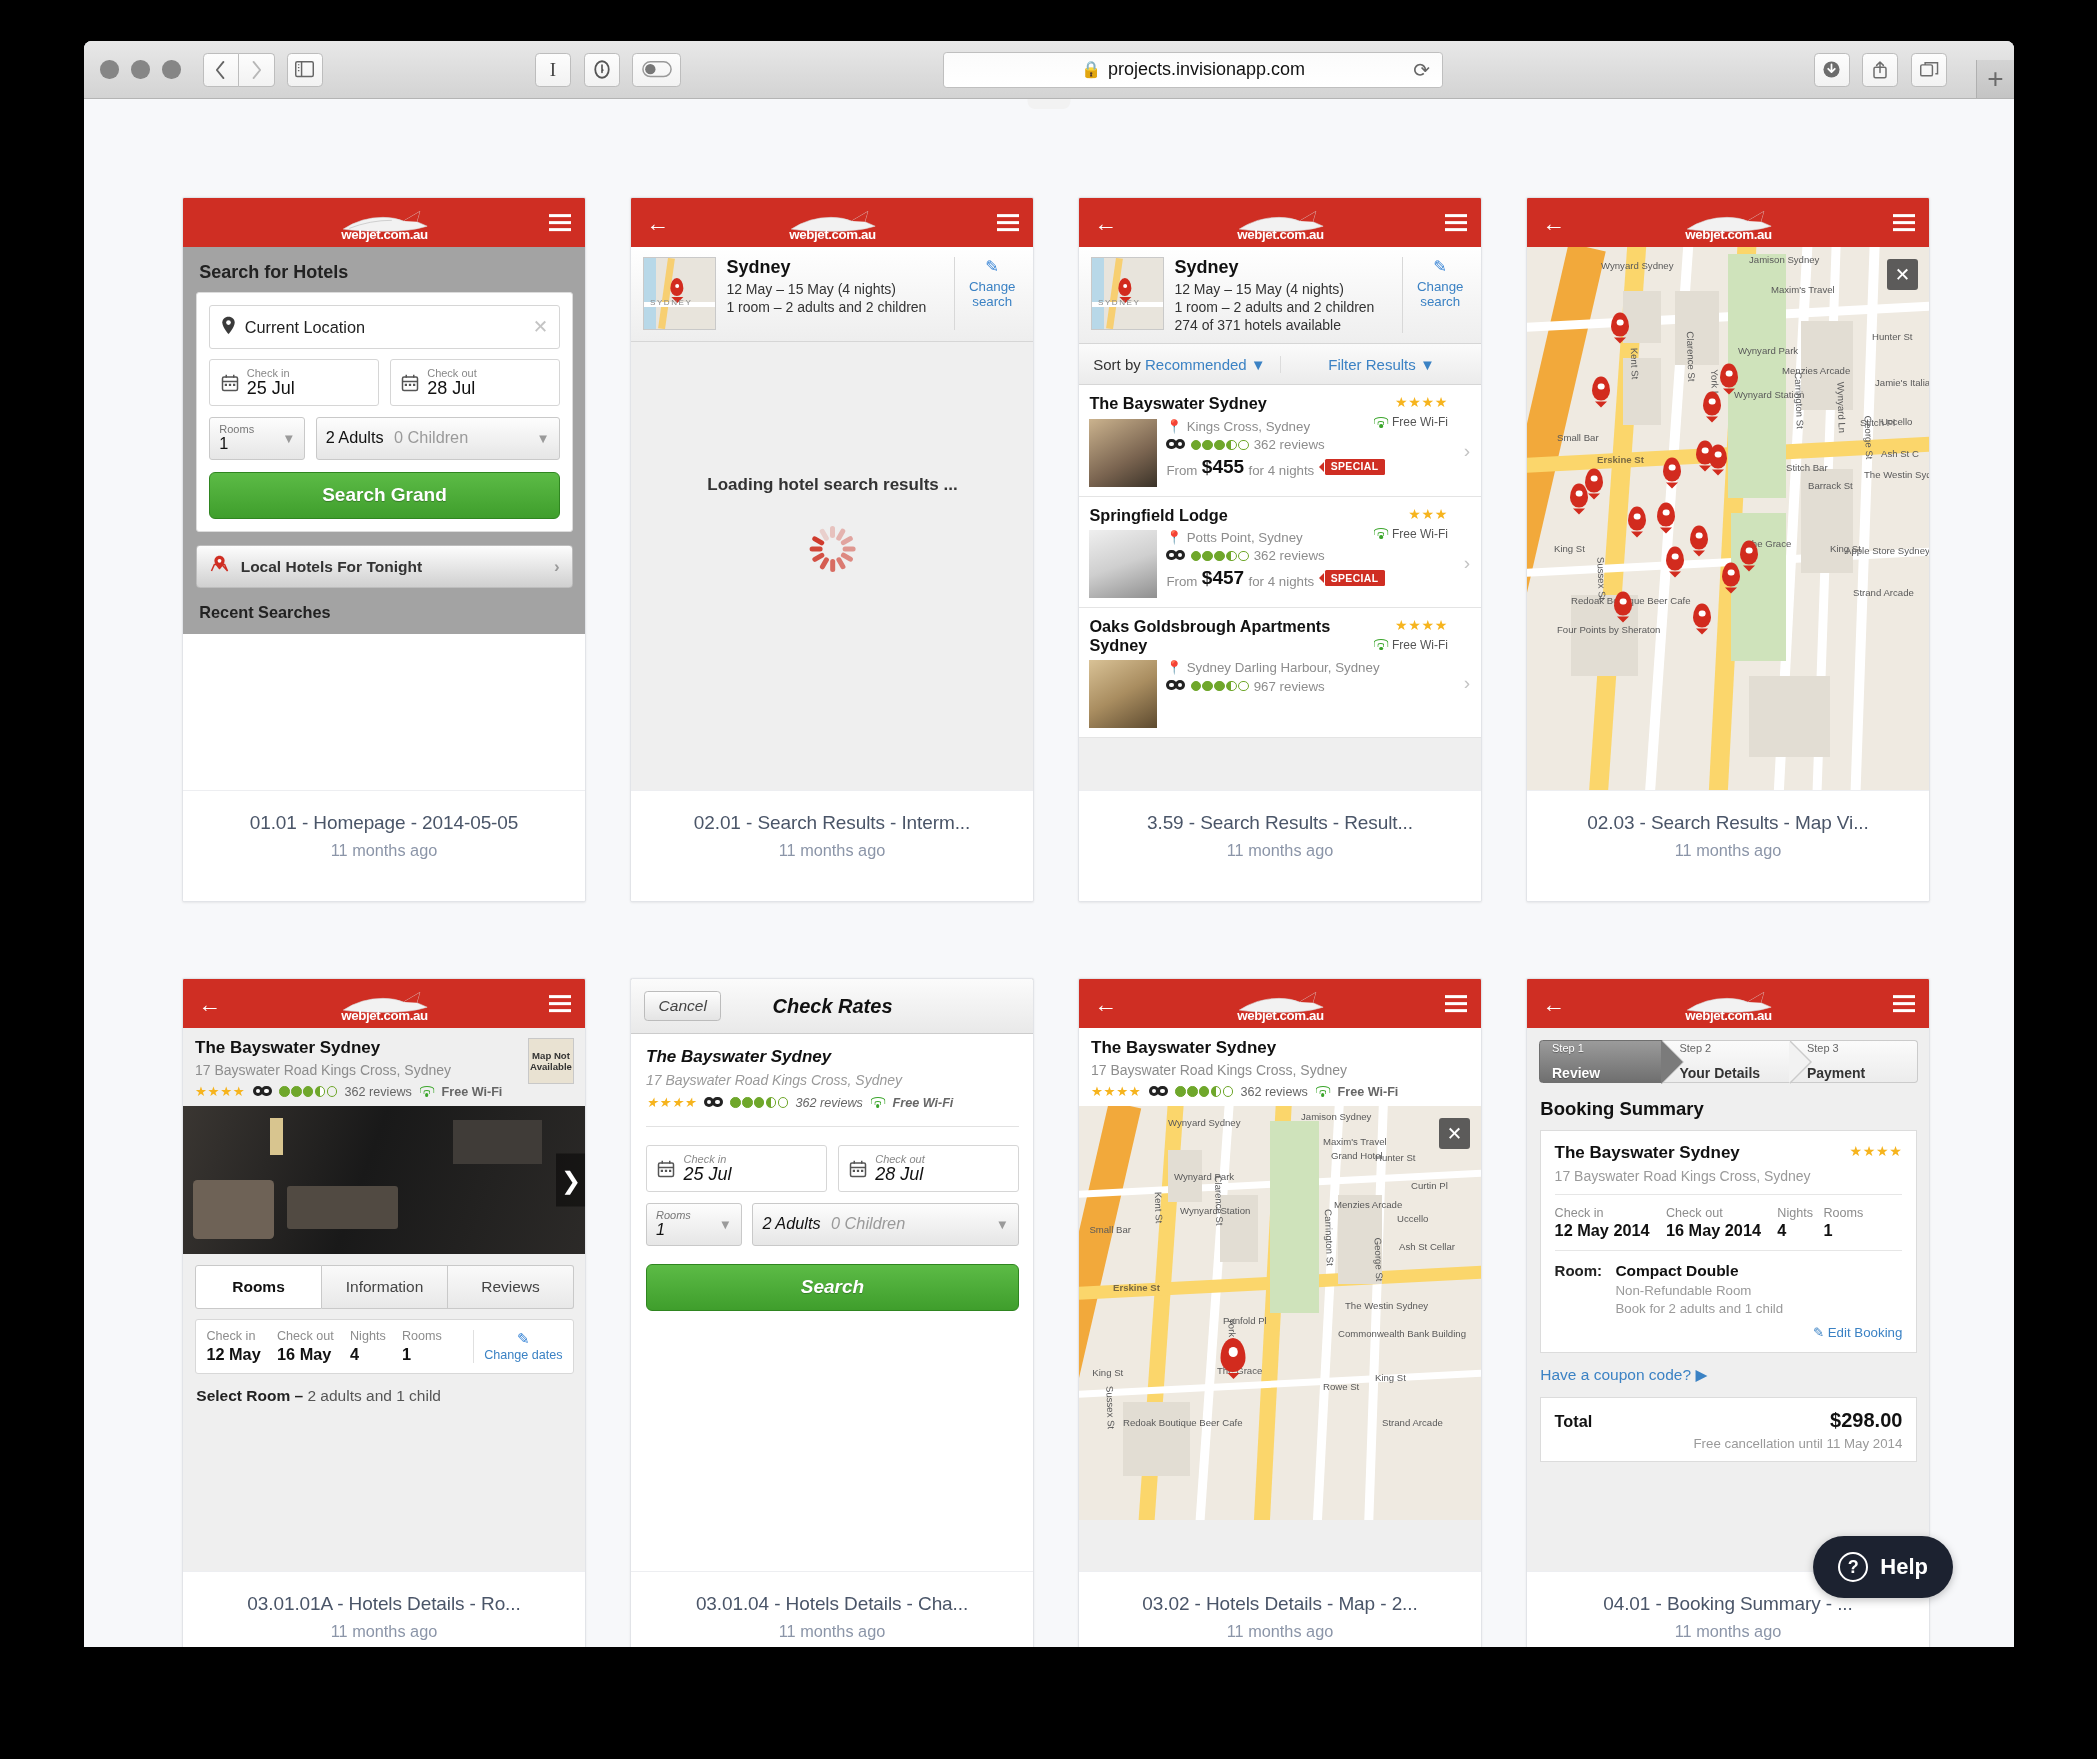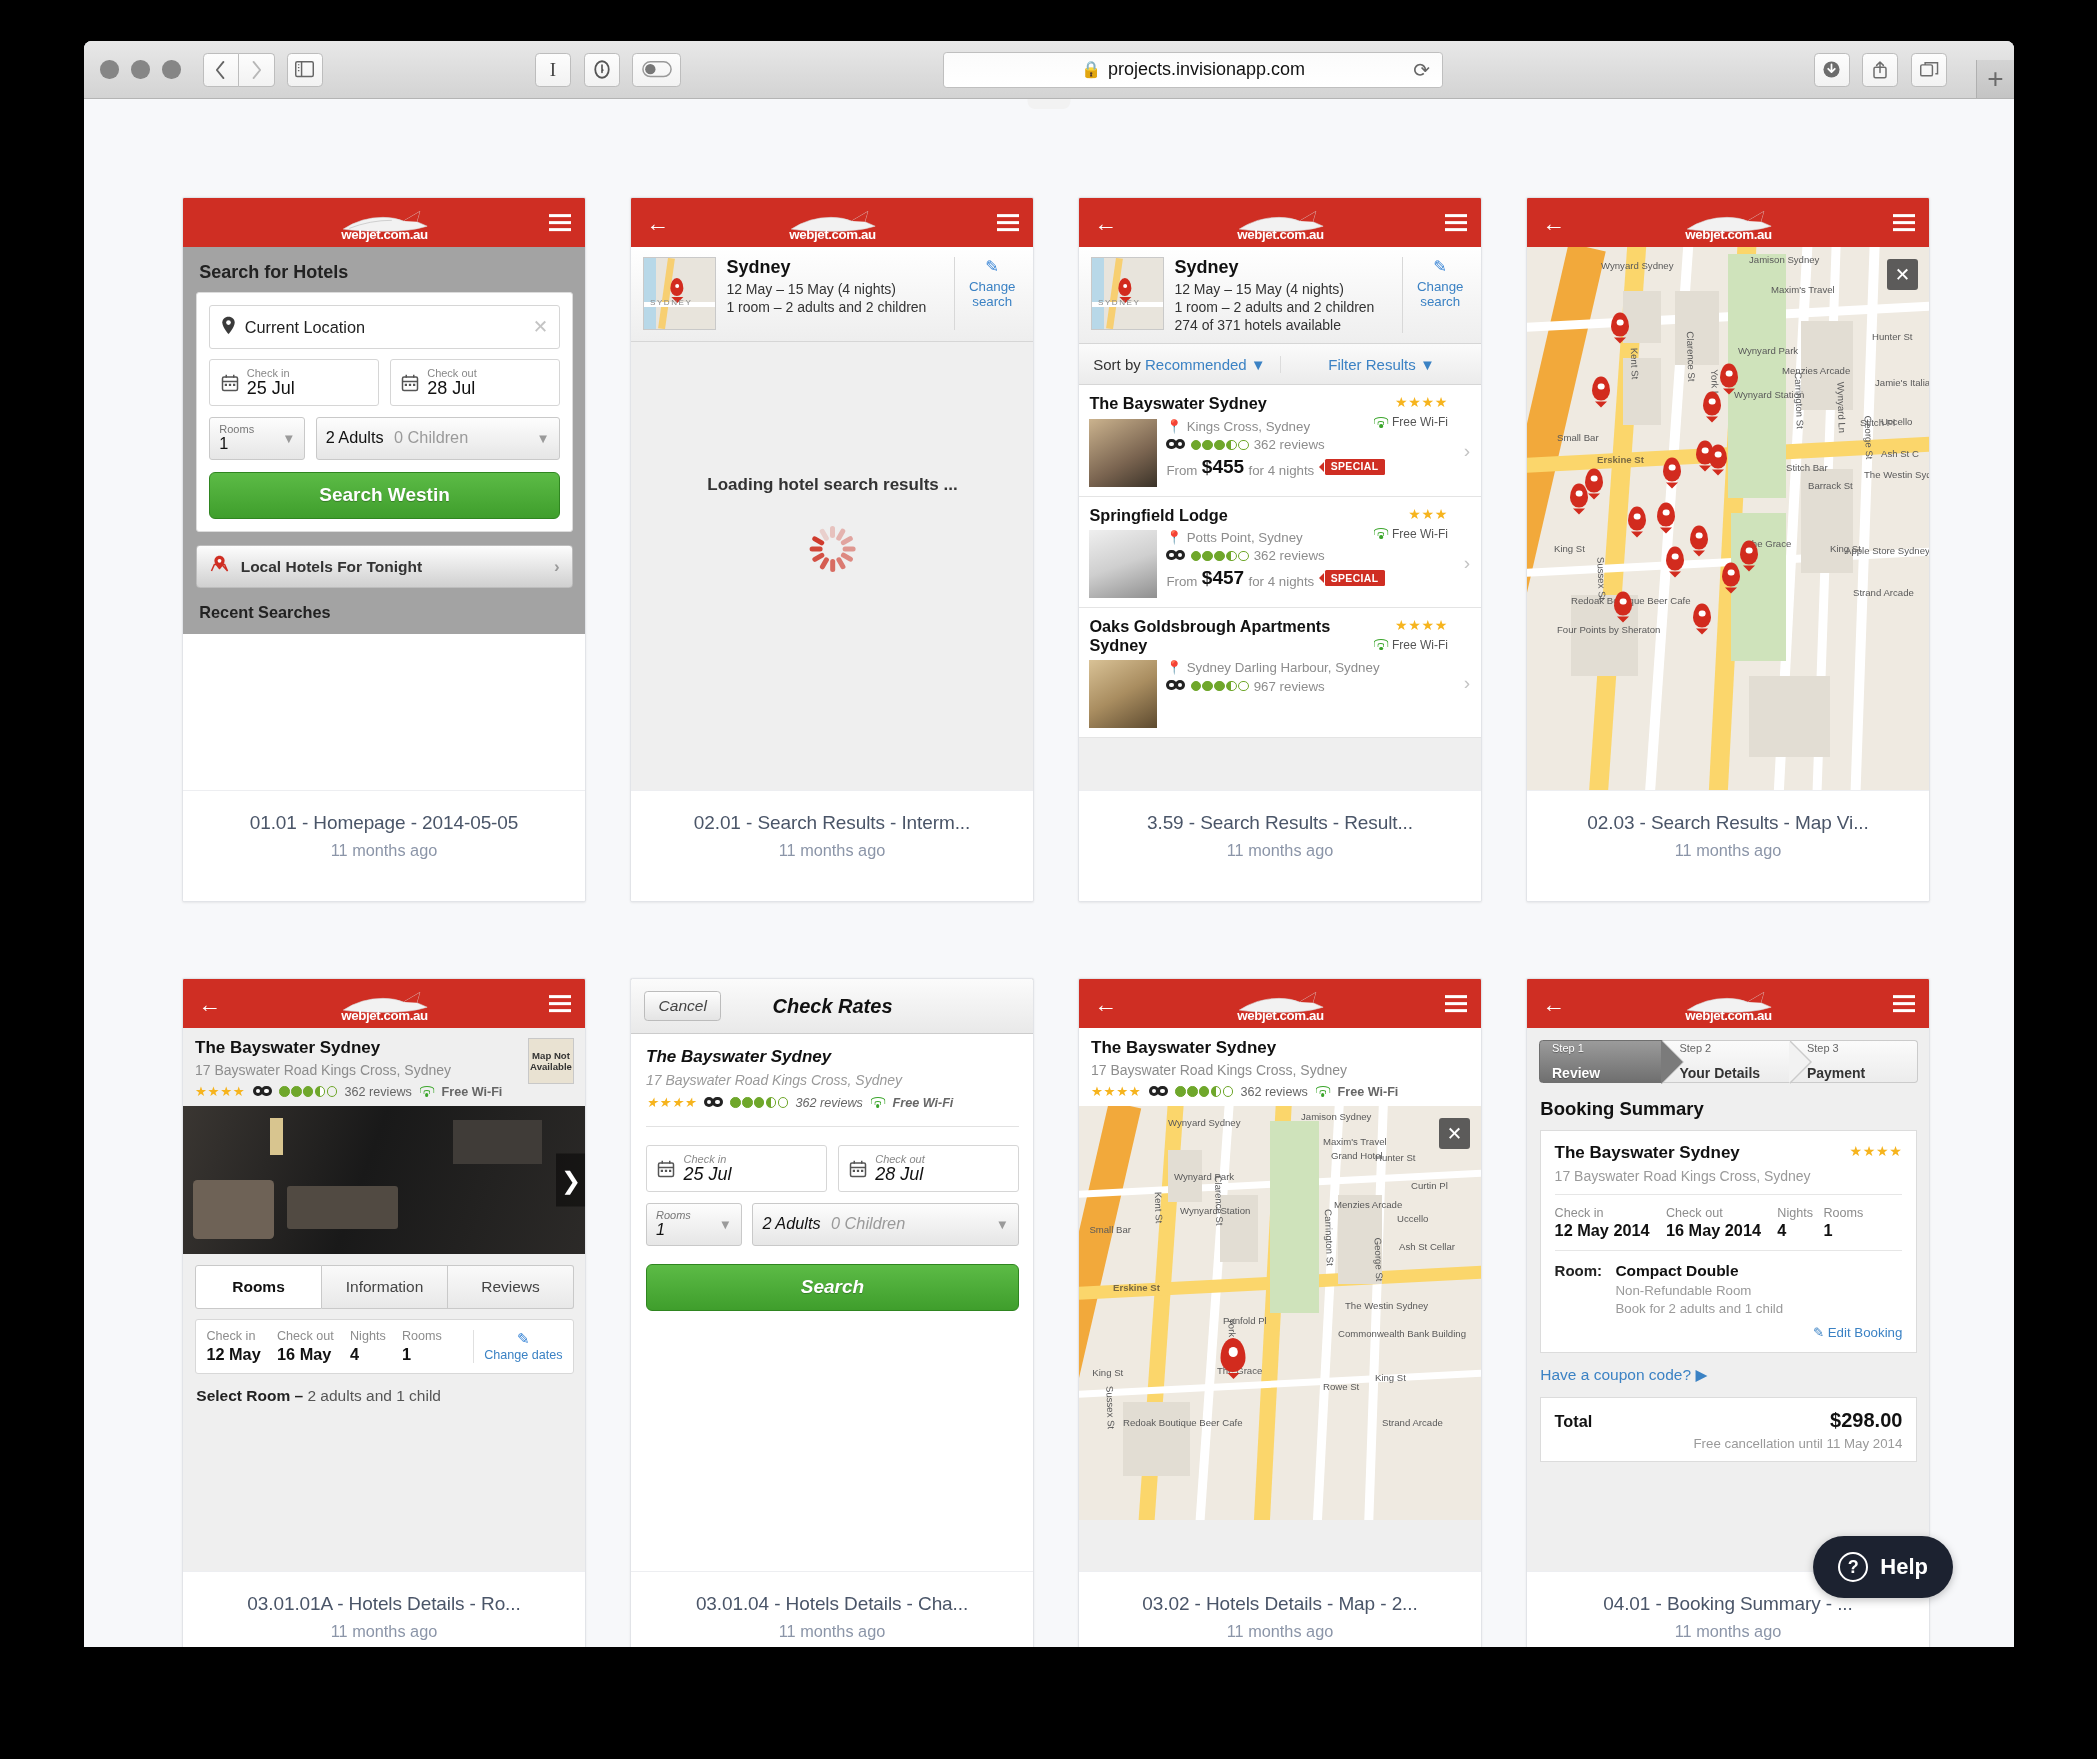--- a/index.html
+++ b/index.html
@@ -576,21 +576,21 @@
                   </div>
                   <span class="arr">▼</span>
                 </div>
                 <div class="sel" style="flex:1;">
                   <span class="v">2 Adults</span>
                   <span class="v" style="color:#9a9a9a;margin-left:10.4px;">0 Children</span>
                   <span class="arr">▼</span>
                 </div>
               </div>
 
-              <div class="btn-green">Search Westin</div>
+              <div class="btn-green">Search Grand</div>
             </div>
 
             <div class="local">
               <span style="margin-right:10.4px;">
                 <svg width="21" height="19" viewBox="0 0 28 26">
                     <path d="M3 22 L7 13 h4 M17 13 h4 l4 9 Z" fill="none" stroke="#cf2e23" stroke-width="2"></path>
                     <path d="M14 1 C10 1 7 4 7 8 C7 13 14 20 14 20 S21 13 21 8 C21 4 18 1 14 1 Z" fill="#cf2e23"></path>
                     <circle cx="14" cy="8" r="2.6" fill="#fff"></circle>
                   </svg>
               </span>

